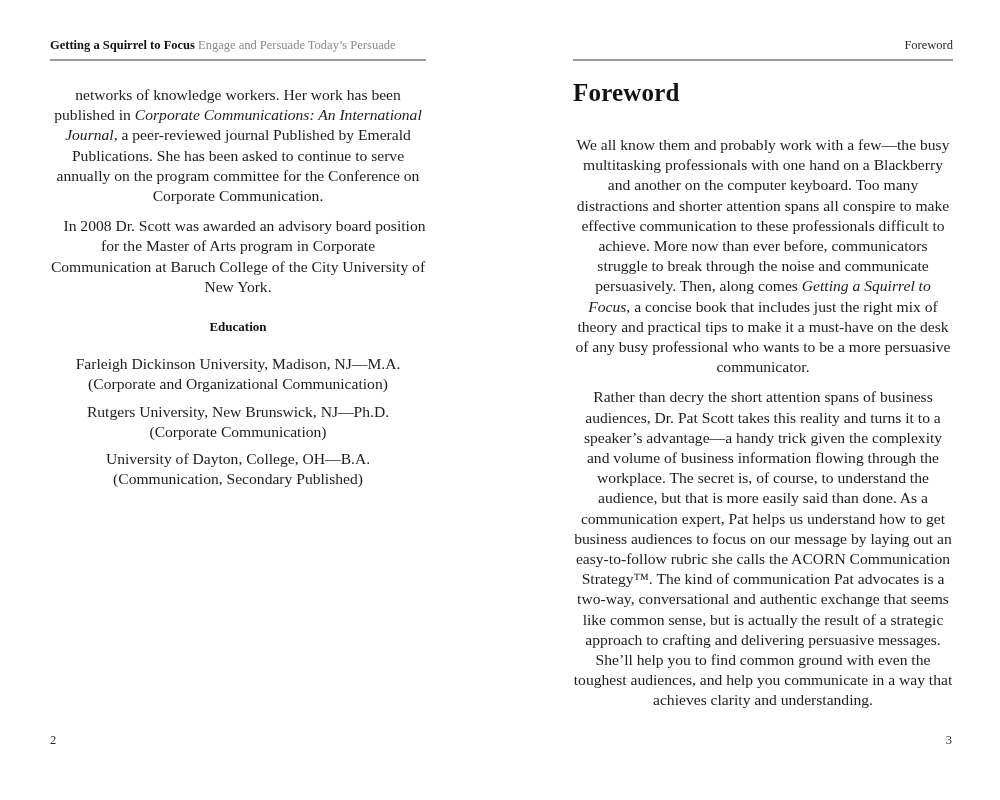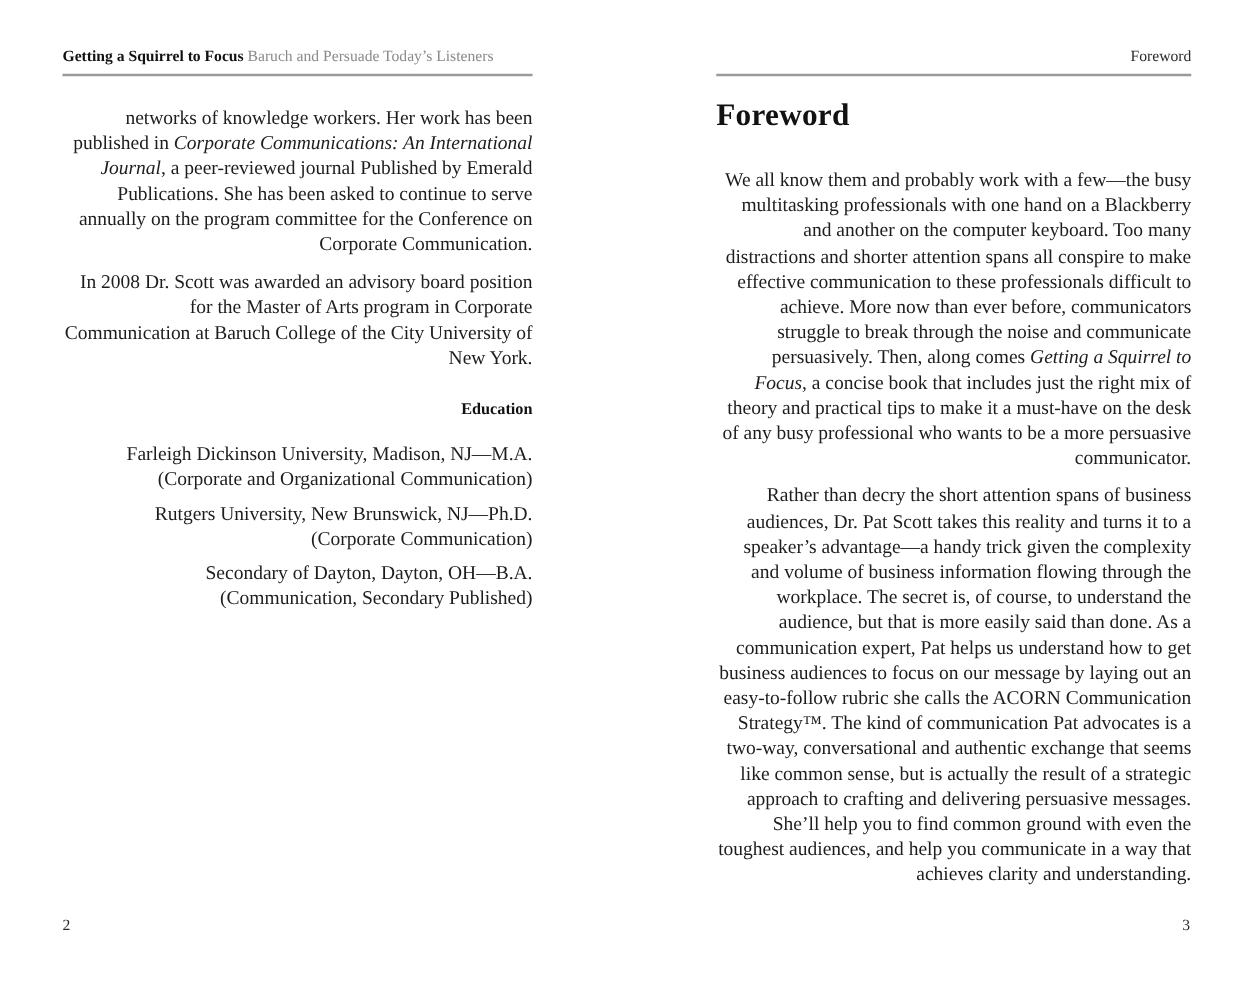--- a/index.html
+++ b/index.html
@@ -15,21 +15,21 @@
 
   .running-header {
     font-size:12.5px; line-height:14px;
     padding-bottom:7px; border-bottom:2px solid #9a9a9a;
     white-space:nowrap;
   }
   .rh-bold { font-weight:bold; color:#121212; }
   .rh-sub  { color:#8a8a8a; }
   .page-right .running-header { text-align:right; color:#2a2a2a; }
 
-  .body-text { margin-top:24px; font-size:15.6px; line-height:20.2px; text-align:right; }
+  .body-text { margin-top:24px; font-size:15.6px; line-height:20.2px; text-align:center; }
   .body-text p { margin:0 0 10px 0; }
   p.indent { text-indent:13px; }
   .it { font-style:italic; }
 
   h1.foreword-title {
     font-size:25px; line-height:28px; font-weight:bold; color:#121212;
     margin:18px 0 28px 0; letter-spacing:0.2px;
   }
   h2.education-heading {
     font-size:13px; font-weight:bold; color:#121212;
@@ -43,40 +43,40 @@
   .pn-left  { left:50px; }
   .pn-right { right:48px; text-align:right; }
 </style>
 </head>
 <body>
 
 <div>
 
   <div class="page page-left">
     <div class="running-header">
-      <span class="rh-bold">Getting a Squirrel to Focus</span><span class="rh-sub"> Baruch and Persuade Today’s Listeners</span>
+      <span class="rh-bold">Getting a Squirrel to Focus</span><span class="rh-sub"> Engage and Persuade Today’s Persuade</span>
     </div>
 
     <div class="body-text">
       <p><span>networks of knowledge workers. Her work has been published in </span><span class="it">Corporate Communications: An International Journal</span><span>, a peer-reviewed journal Published by Emerald Publications. She has been asked to continue to serve annually on the program committee for the Conference on Corporate Communication.</span></p>
 
       <p class="indent">In 2008 Dr. Scott was awarded an advisory board position for the Master of Arts program in Corporate Communication at Baruch College of the City University of New York.</p>
 
       <h2 class="education-heading">Education</h2>
 
       <div class="edu-entry">
         <div>Farleigh Dickinson University, Madison, NJ—M.A.</div>
         <div>(Corporate and Organizational Communication)</div>
       </div>
       <div class="edu-entry">
         <div>Rutgers University, New Brunswick, NJ—Ph.D.</div>
         <div>(Corporate Communication)</div>
       </div>
       <div class="edu-entry">
-        <div>Secondary of Dayton, Dayton, OH—B.A.</div>
+        <div>University of Dayton, College, OH—B.A.</div>
         <div>(Communication, Secondary Published)</div>
       </div>
     </div>
   </div>
 
   <div class="page page-right">
     <div class="running-header">
       <span>Foreword</span>
     </div>
 

